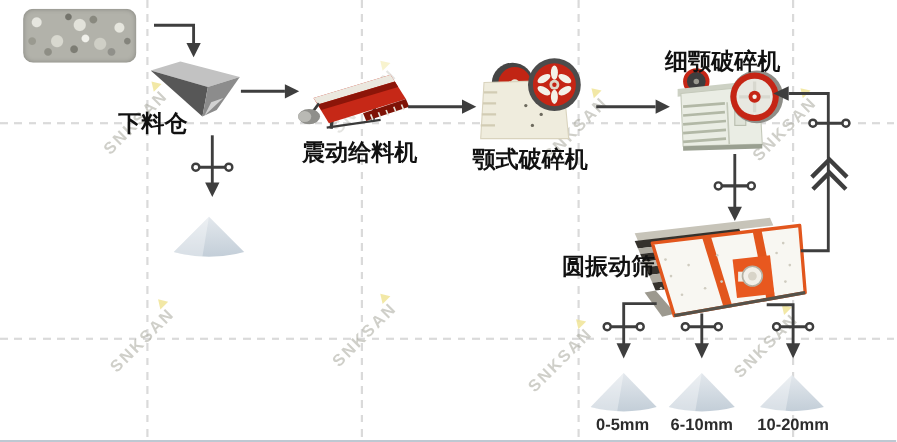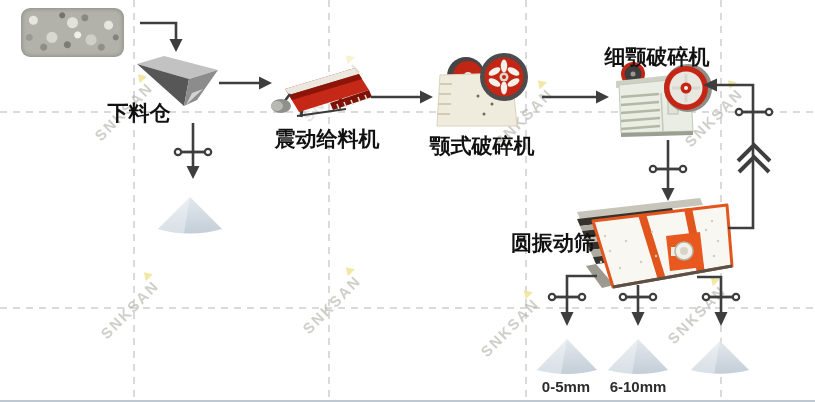--- a/index.html
+++ b/index.html
@@ -253,15 +253,16 @@
   </svg>
 
   <div class="lbl zh" style="left:267px;top:127px;width:120px">震动给料机</div>
   <div class="lbl zh" style="left:89px;top:101px;width:100px">下料仓</div>
   <div class="lbl zh" style="left:422px;top:134px;width:120px">颚式破碎机</div>
   <div class="lbl zh" style="left:597px;top:45px;width:120px">细颚破碎机</div>
   <div class="lbl zh" style="left:493px;top:231px;width:120px">圆振动筛</div>
 
   <div class="lbl mm" style="left:521px;top:379px;width:90px">0-5mm</div>
   <div class="lbl mm" style="left:593px;top:379px;width:90px">6-10mm</div>
+  <div class="lbl mm" style="left:676px;top:379px;width:90px">10-20mm</div>
 
   <div class="bottom-edge"></div>
 </div>
 
 </body></html>

